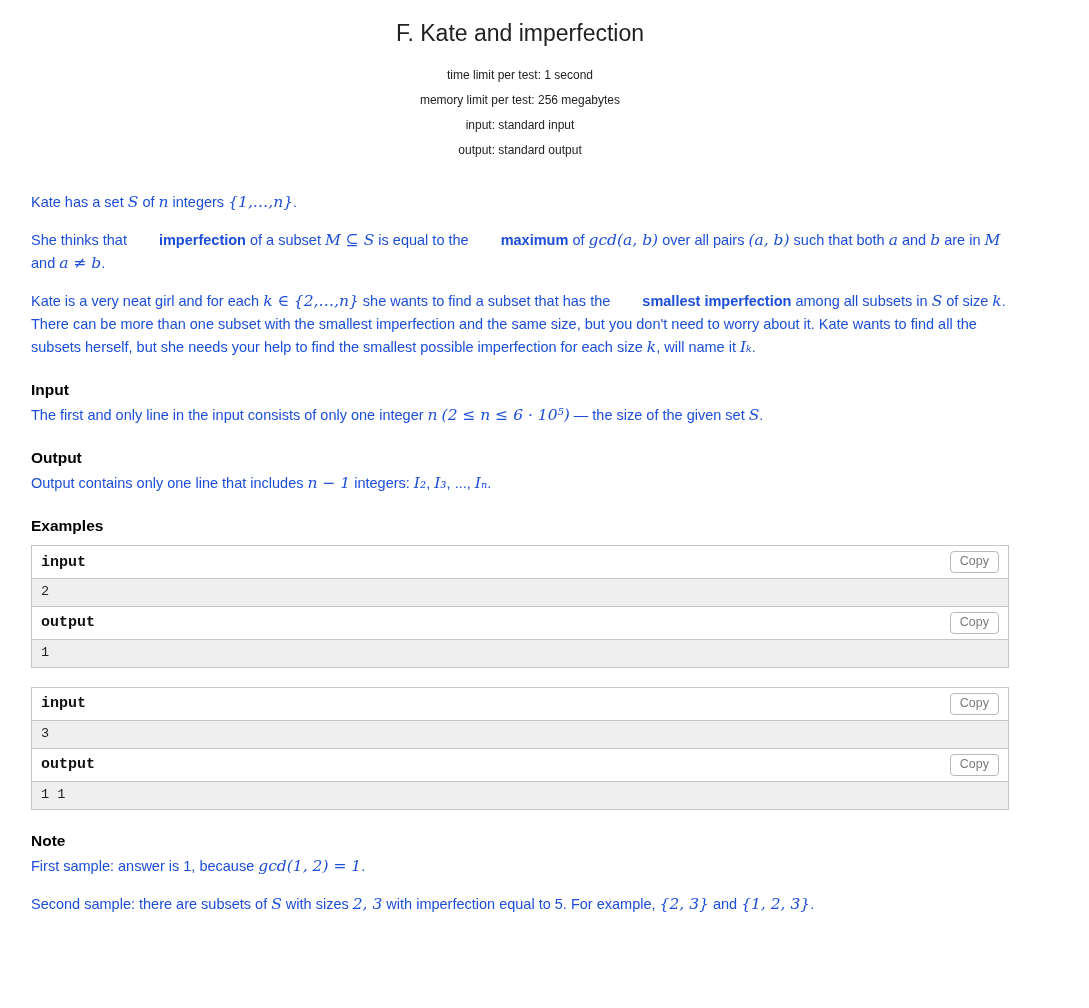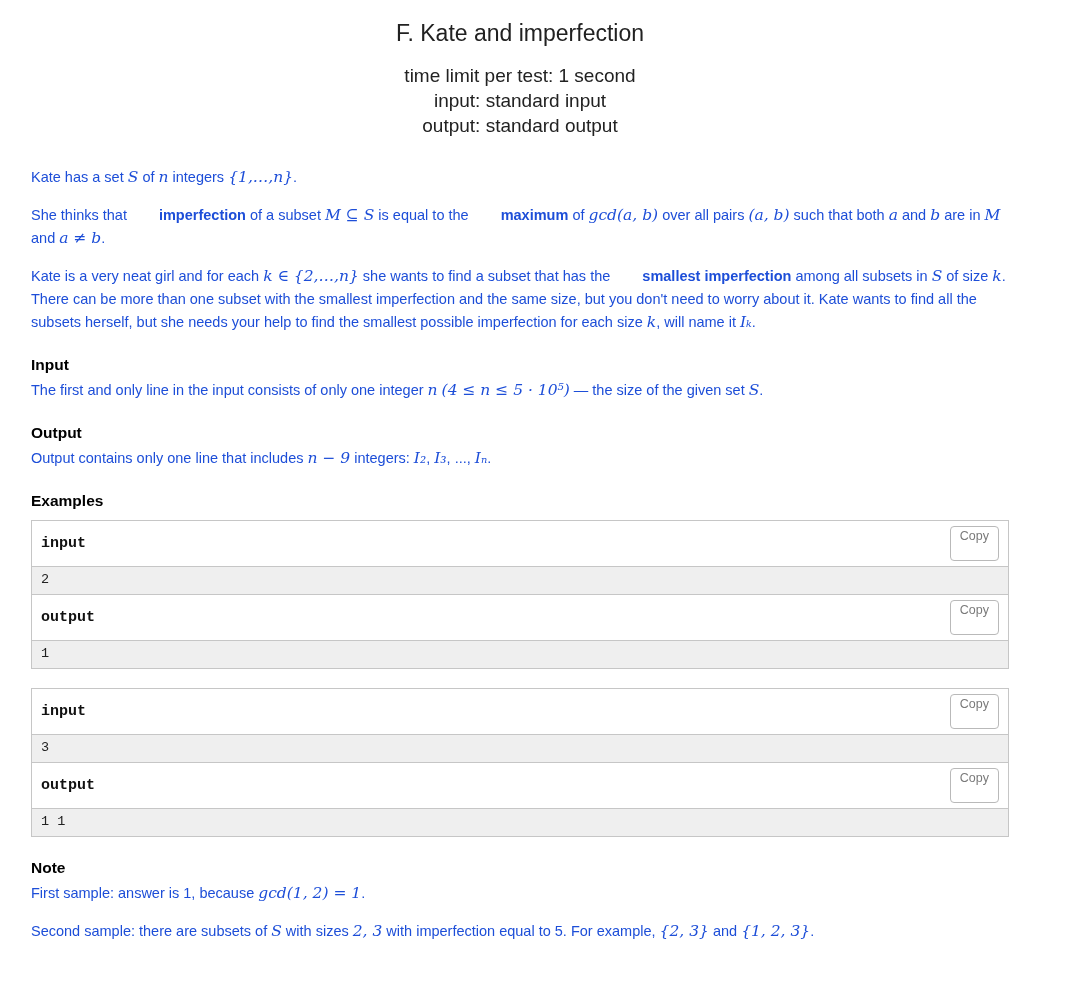--- a/index.html
+++ b/index.html
@@ -16,21 +16,21 @@
     padding: 20px 27px 30px 31px;
   }
   
   .header { text-align: center; margin-bottom: 28px; }
   .title {
     font-size: 23px;
     font-weight: 400;
     color: #212121;
     margin-bottom: 16px;
   }
-  .limit { font-size: 19px; line-height: 25px; color: #222222; }
+  .limit { font-size: 12px; line-height: 25px; color: #222222; }
   
   .statement p, .section p {
     font-size: 14.5px;
     line-height: 23px;
     margin: 0 0 15px 0;
     color: #1d4ed8;
   }
   .seg-p { }
   .seg-b { font-weight: bold; margin-left: 28px; }
   .seg-m {
@@ -68,21 +68,21 @@
     font-size: 15px;
     color: #111111;
   }
   .copy-btn {
     font-family: "Liberation Sans", sans-serif;
     font-size: 12.5px;
     color: #7a7a7a;
     background: #ffffff;
     border: 1px solid #b9b9b9;
     border-radius: 4px;
-    padding: 2px 9px 16px 9px;
+    padding: 2px 9px 3px 9px;
     cursor: pointer;
     line-height: 1.2;
   }
   .sample-content {
     display: block;
     background: #efefef;
     font-family: "Liberation Mono", "DejaVu Sans Mono", monospace;
     font-size: 13.5px;
     line-height: 1.4;
     color: #222222;
@@ -94,39 +94,40 @@
 </style>
 </head>
 <body>
 
 <div class="page">
 
   <div class="header">
     <div class="title">F. Kate and imperfection</div>
     <div class="limits">
       <div class="limit">time limit per test: 1 second</div>
+      <div class="limit">memory limit per test: 256 megabytes</div>
       <div class="limit">input: standard input</div>
       <div class="limit">output: standard output</div>
     </div>
   </div>
 
   <div class="statement">
     <p><span class="seg-p">Kate has a set </span><span class="seg-m">S</span><span class="seg-p"> of </span><span class="seg-m">n</span><span class="seg-p"> integers </span><span class="seg-m">{1,…,n}</span><span class="seg-p">.</span></p>
     <p><span class="seg-p">She thinks that </span><span class="seg-b">imperfection</span><span class="seg-p"> of a subset </span><span class="seg-m">M ⊆ S</span><span class="seg-p"> is equal to the </span><span class="seg-b">maximum</span><span class="seg-p"> of </span><span class="seg-m">gcd(a, b)</span><span class="seg-p"> over all pairs </span><span class="seg-m">(a, b)</span><span class="seg-p"> such that both </span><span class="seg-m">a</span><span class="seg-p"> and </span><span class="seg-m">b</span><span class="seg-p"> are in </span><span class="seg-m">M</span><span class="seg-p"> and </span><span class="seg-m">a ≠ b</span><span class="seg-p">.</span></p>
     <p><span class="seg-p">Kate is a very neat girl and for each </span><span class="seg-m">k ∈ {2,…,n}</span><span class="seg-p"> she wants to find a subset that has the </span><span class="seg-b">smallest imperfection</span><span class="seg-p"> among all subsets in </span><span class="seg-m">S</span><span class="seg-p"> of size </span><span class="seg-m">k</span><span class="seg-p">. There can be more than one subset with the smallest imperfection and the same size, but you don't need to worry about it. Kate wants to find all the subsets herself, but she needs your help to find the smallest possible imperfection for each size </span><span class="seg-m">k</span><span class="seg-p">, will name it </span><span class="seg-m">Iₖ</span><span class="seg-p">.</span></p>
   </div>
 
   <div class="section">
     <div class="section-title">Input</div>
-    <p><span class="seg-p">The first and only line in the input consists of only one integer </span><span class="seg-m">n</span><span class="seg-p"> </span><span class="seg-m">(4 ≤ n ≤ 5 · 10⁵)</span><span class="seg-p"> — the size of the given set </span><span class="seg-m">S</span><span class="seg-p">.</span></p>
+    <p><span class="seg-p">The first and only line in the input consists of only one integer </span><span class="seg-m">n</span><span class="seg-p"> </span><span class="seg-m">(2 ≤ n ≤ 6 · 10⁵)</span><span class="seg-p"> — the size of the given set </span><span class="seg-m">S</span><span class="seg-p">.</span></p>
   </div>
 
   <div class="section">
     <div class="section-title">Output</div>
-    <p><span class="seg-p">Output contains only one line that includes </span><span class="seg-m">n − 9</span><span class="seg-p"> integers: </span><span class="seg-m">I₂</span><span class="seg-p">, </span><span class="seg-m">I₃</span><span class="seg-p">, ..., </span><span class="seg-m">Iₙ</span><span class="seg-p">.</span></p>
+    <p><span class="seg-p">Output contains only one line that includes </span><span class="seg-m">n − 1</span><span class="seg-p"> integers: </span><span class="seg-m">I₂</span><span class="seg-p">, </span><span class="seg-m">I₃</span><span class="seg-p">, ..., </span><span class="seg-m">Iₙ</span><span class="seg-p">.</span></p>
   </div>
 
   <div class="section">
     <div class="section-title">Examples</div>
 
     <div class="sample-test">
       <div class="sample-header">
         <span class="sample-title">input</span>
         <button class="copy-btn">Copy</button>
       </div>

